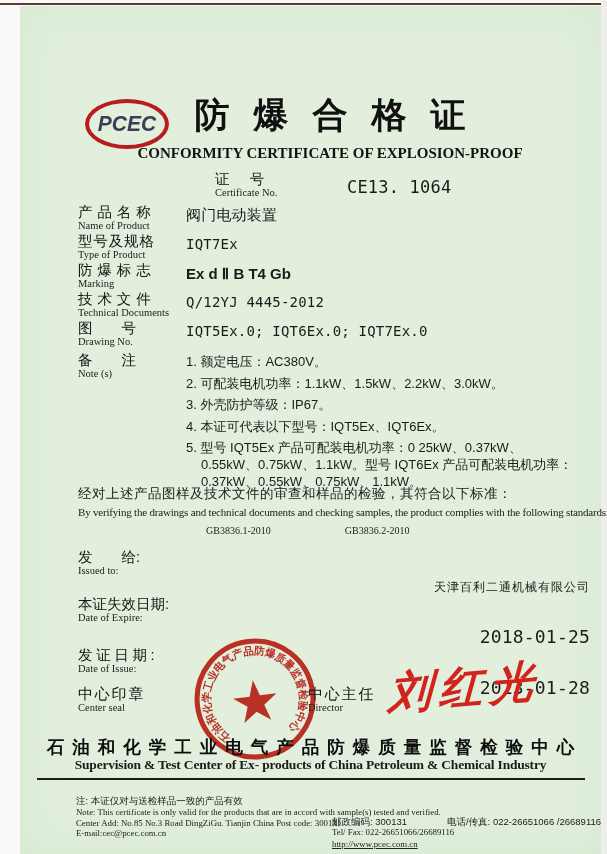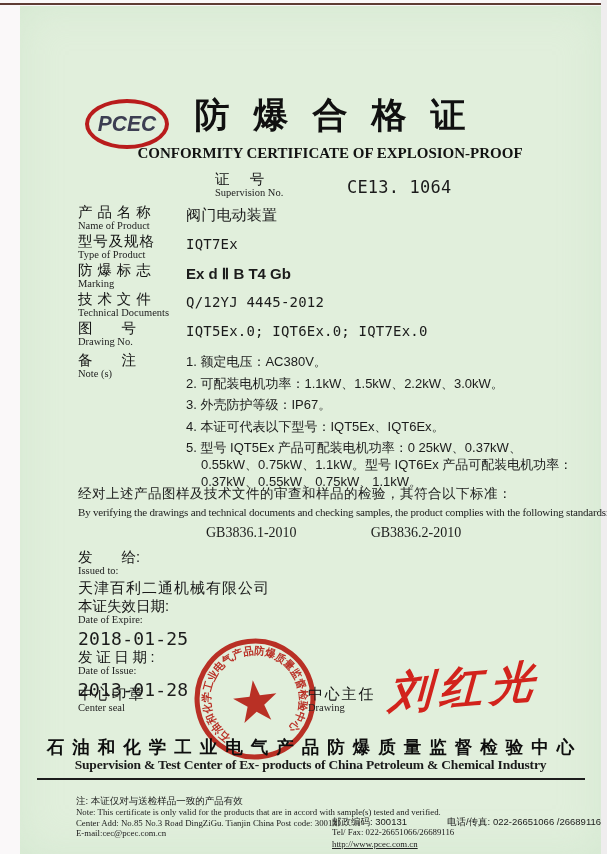--- a/index.html
+++ b/index.html
@@ -20,41 +20,41 @@
   .lab-cn{font-size:14.5px;color:#151515;line-height:16px;}
   .lab-en{font-family:"Liberation Serif",serif;font-size:10.5px;color:#222;line-height:12px;white-space:nowrap;}
   .certno .val{margin-left:24px;padding-top:6px;font-family:"DejaVu Sans Mono",monospace;font-size:17px;}
 
   
   .fields{position:absolute;left:58px;top:198px;width:512px;}
   .row{display:flex;min-height:29px;}
   .lab{width:108px;flex:none;}
   .sp .lab-cn{letter-spacing:0.34em;}
   .sp1 .lab-cn{letter-spacing:0.06em;}
-  .val{padding-top:3px;font-family:"DejaVu Sans Mono",monospace;font-size:14px;letter-spacing:0.2px;}
+  .val{padding-top:3px;font-family:"DejaVu Sans Mono",monospace;font-size:14px;letter-spacing:0.2px;text-align:right;}
   .val-cn{font-family:"Liberation Sans",sans-serif;font-size:15px;padding-top:2px;}
   .val-bold{font-weight:bold;font-size:15px;font-family:"Liberation Sans",sans-serif;letter-spacing:0px;}
   .notes-row{align-items:flex-start;}
   .notes-list{padding-top:4px;}
   .note-item{font-size:13px;line-height:17px;margin-bottom:4.5px;padding-left:15px;text-indent:-15px;max-width:375px;}
 
   
   .standards{position:absolute;left:58px;top:479px;width:512px;}
   .std-cn{font-size:13.5px;letter-spacing:0.5px;}
   .std-en{margin-top:3px;font-family:"Liberation Serif",serif;font-size:11px;letter-spacing:-0.2px;white-space:nowrap;}
-  .std-vals{margin-top:7px;display:flex;font-family:"Liberation Serif",serif;font-size:14px;}
+  .std-vals{margin-top:7px;display:flex;font-family:"Liberation Serif",serif;font-size:10px;}
   .std-1{margin-left:128px;}
   .std-2{margin-left:74px;}
 
   
   .issuance{position:absolute;left:58px;top:543px;width:512px;}
   .issuance .row{min-height:31px;flex-direction:column;}
   .issuance .lab{width:119px;}
   .issuance .val{font-size:18px;padding-top:2px;}
-  .issuance .val-cn{font-size:15px;letter-spacing:1px;}
+  .issuance .val-cn{font-size:12px;letter-spacing:1px;}
 
   
   .seal-section{position:absolute;left:0;top:618px;width:581px;height:145px;}
   .seal-label{position:absolute;left:58px;top:62px;}
   .seal-label .lab-cn{font-size:15px;letter-spacing:0.12em;}
   .director-label{position:absolute;left:288px;top:62px;}
   .seal-svg{position:absolute;left:172px;top:12px;width:126px;height:126px;transform:rotate(-7deg);mix-blend-mode:multiply;opacity:.93;}
   .signature{position:absolute;left:368px;top:34px;font-size:44px;font-weight:bold;font-style:italic;color:#d2231c;letter-spacing:7px;transform:rotate(-5deg) skewX(-7deg);white-space:nowrap;}
 
   
@@ -84,21 +84,21 @@
       <span>PCEC</span>
     </div>
     <div class="titlebox">
       <div class="title-cn">防爆合格证</div>
       <div class="title-en">CONFORMITY CERTIFICATE OF EXPLOSION-PROOF</div>
     </div>
 
     <div class="certno">
       <div class="lab">
         <div class="lab-cn" style="letter-spacing:0.2em">证　号</div>
-        <div class="lab-en">Supervision No.</div>
+        <div class="lab-en">Certificate No.</div>
       </div>
       <div class="val">CE13. 1064</div>
     </div>
 
     <div class="fields">
       <div class="row sp">
         <div class="lab">
           <div class="lab-cn">产品名称</div>
           <div class="lab-en">Name of Product</div>
         </div>
@@ -191,21 +191,21 @@
         <circle cx="62" cy="62" r="57" fill="none" stroke="#cf231b" stroke-width="5"></circle>
         <path id="sealArc" d="M 34,96 A 44 44 0 1 1 90,96" fill="none"></path>
         <text font-size="10.5" fill="#cf231b" font-weight="bold">
           <textPath href="#sealArc" startOffset="0" textLength="214" lengthAdjust="spacingAndGlyphs">石油和化学工业电气产品防爆质量监督检验中心</textPath>
         </text>
         <text x="62" y="84" text-anchor="middle" font-size="56" fill="#cf231b">★</text>
       </svg>
 
       <div class="director-label">
         <div class="lab-cn" style="letter-spacing:0.12em;font-size:15px">中心主任</div>
-        <div class="lab-en">Drawing</div>
+        <div class="lab-en">Director</div>
       </div>
 
       <div class="signature">刘红光</div>
     </div>
 
     <div class="org">
       <div class="org-cn">石油和化学工业电气产品防爆质量监督检验中心</div>
       <div class="org-en">Supervision &amp; Test Center of Ex- products of China Petroleum &amp; Chemical Industry</div>
       <div class="org-rule"></div>
     </div>

